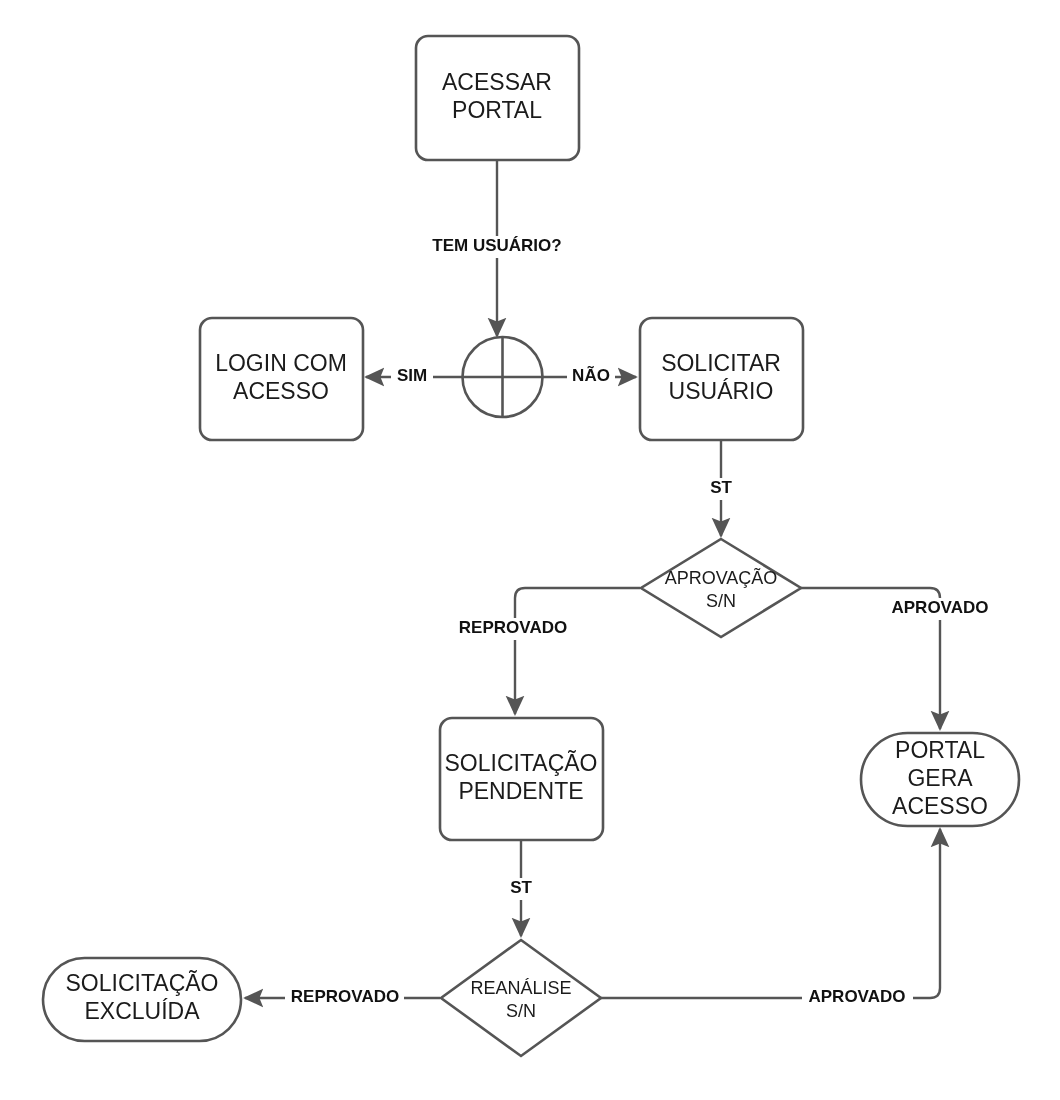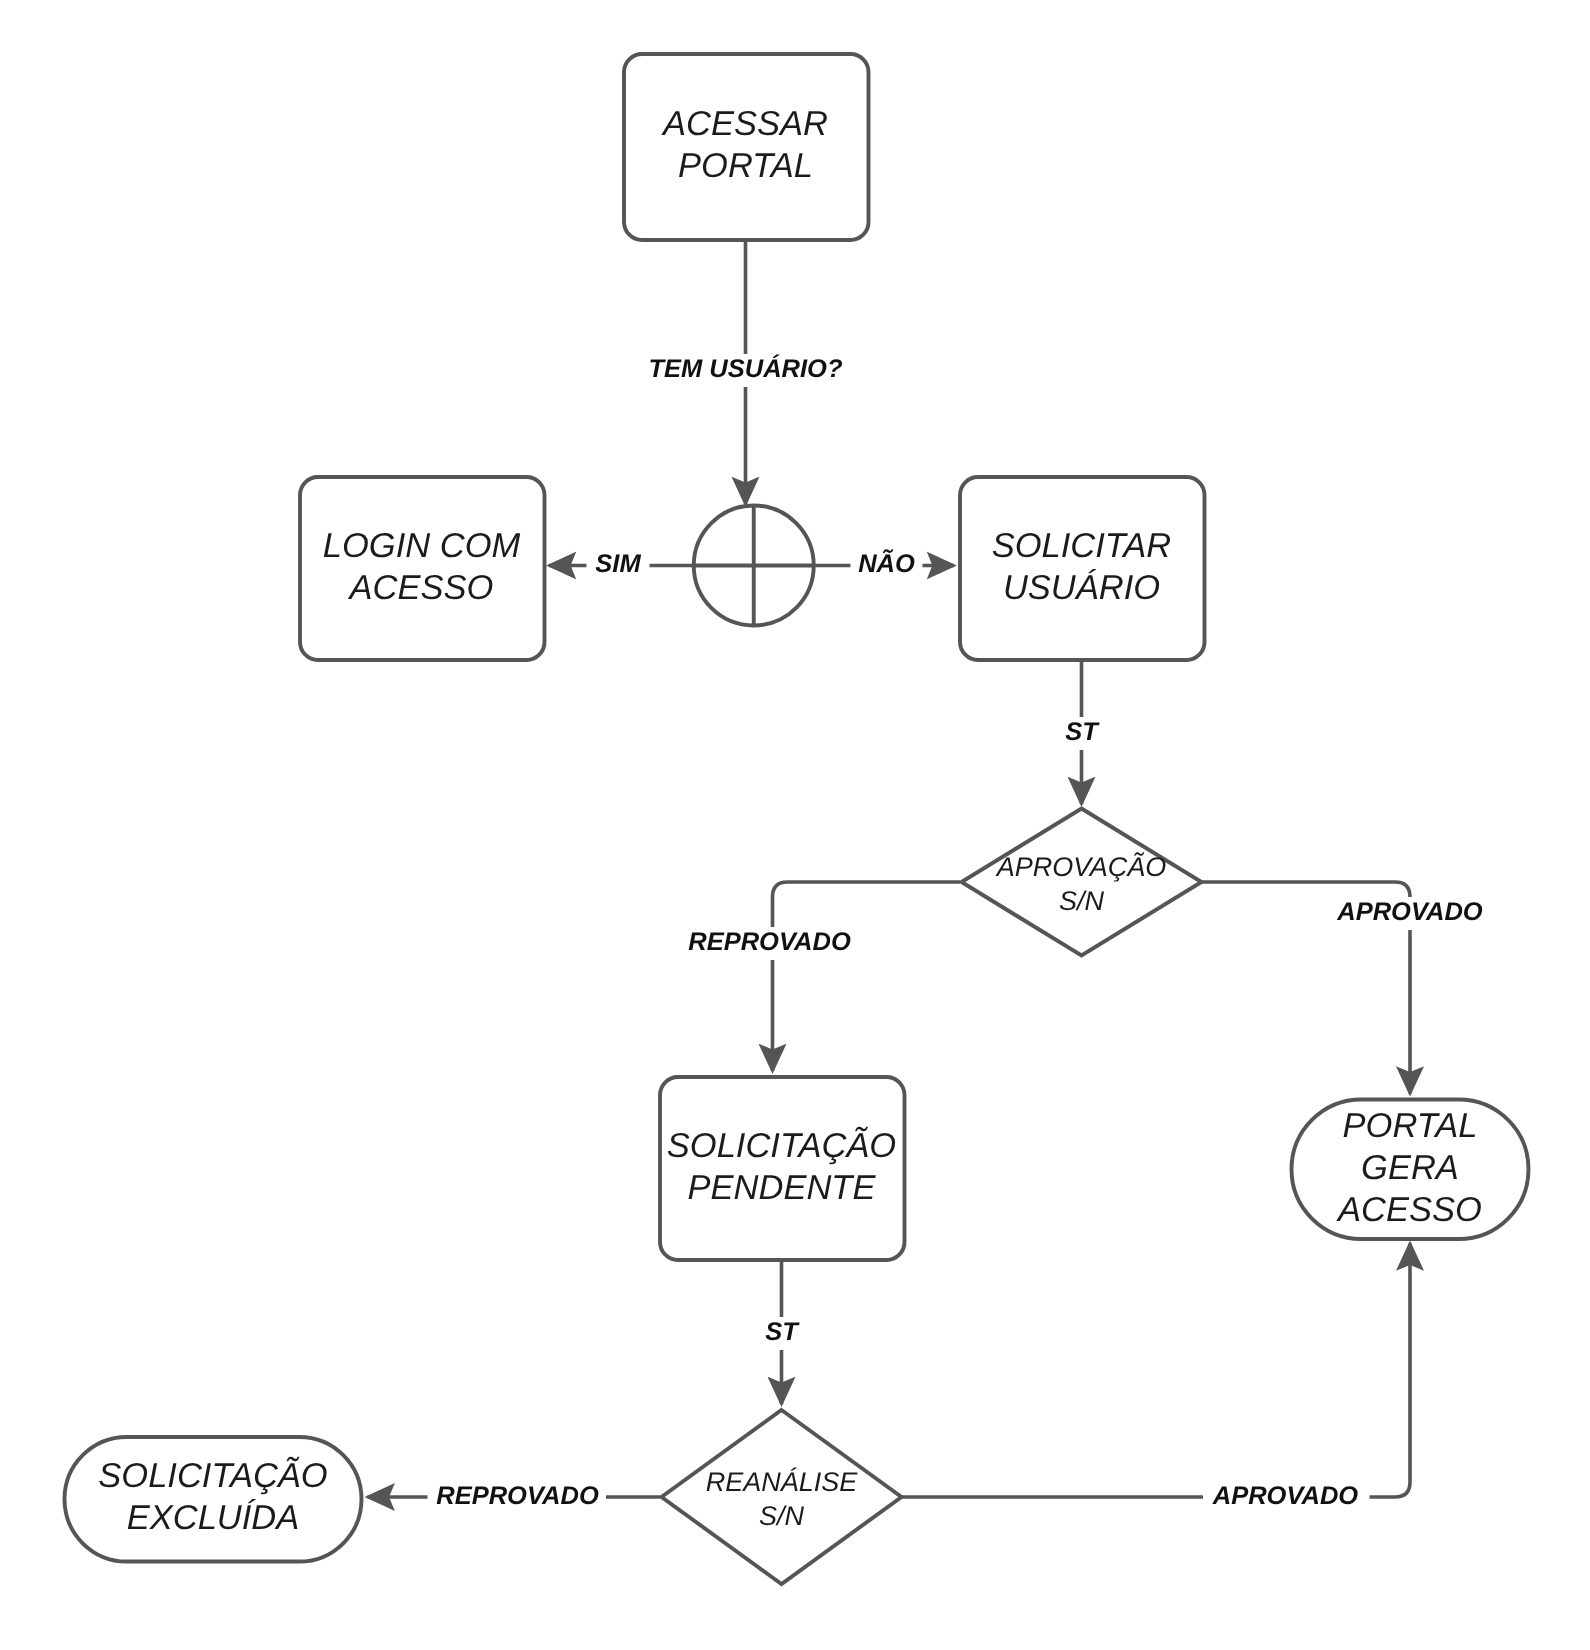--- a/index.html
+++ b/index.html
@@ -9,21 +9,20 @@
   }
   body {
     font-family: "Liberation Sans", sans-serif;
   }
   #canvas {
     position: relative;
     width: 1060px;
     height: 1100px;
     background: #ffffff;
     overflow: hidden;
-    font-style: italic;
   }
   #flow-svg {
     position: absolute;
     left: 0;
     top: 0;
     width: 1060px;
     height: 1100px;
   }
   .node-shape {
     fill: #ffffff;

